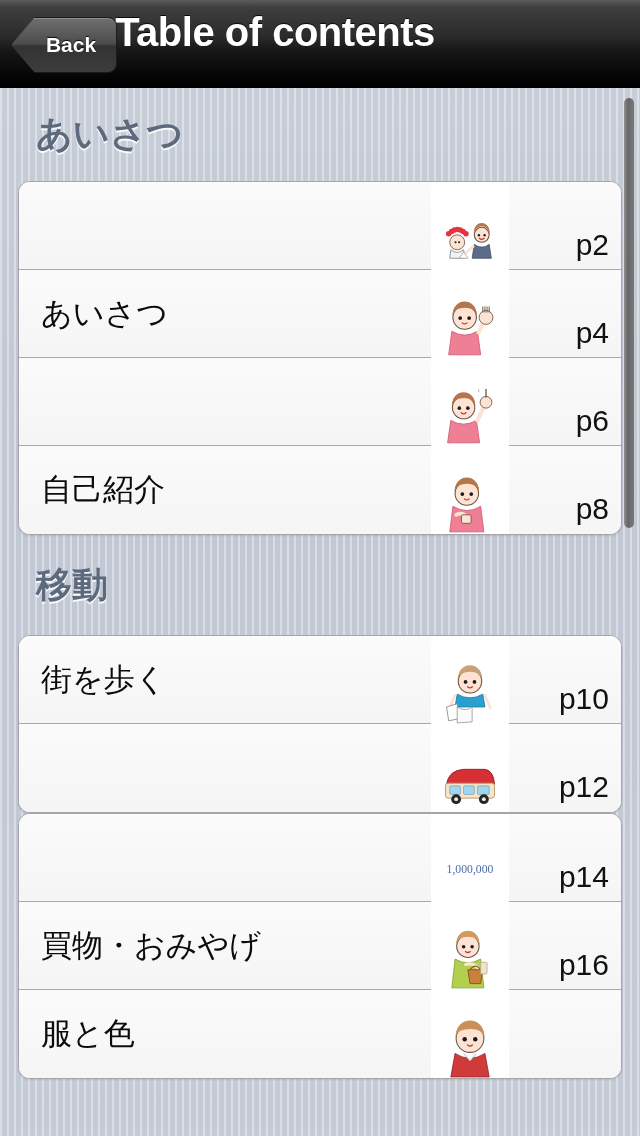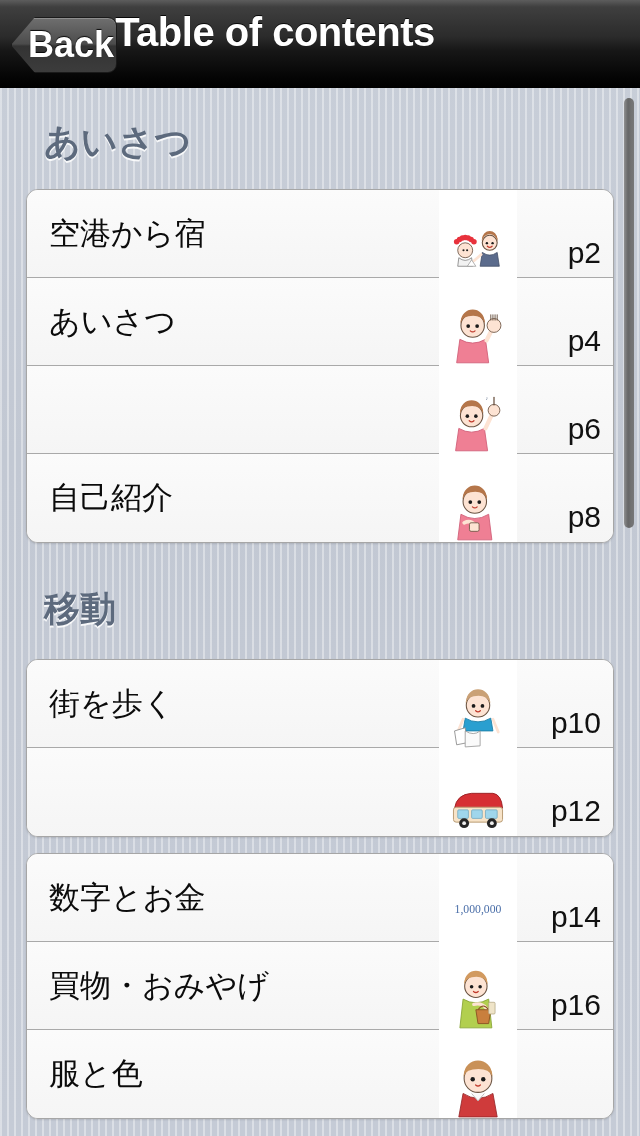--- a/index.html
+++ b/index.html
@@ -38,35 +38,35 @@
     letter-spacing:-0.5px;
     text-shadow:0 -1px 0 rgba(0,0,0,0.85);
     padding-left:30px; padding-right:120px;
     white-space:nowrap;
   }
   #back-button {
     position:absolute; left:11px; top:17px;
     width:106px; height:56px;
     display:flex; align-items:center; justify-content:center;
     padding-left:14px;
-    color:#fff; font-size:36px; font-weight:bold;
+    color:#fff; font-size:21px; font-weight:bold;
     text-shadow:0 -1px 1px rgba(0,0,0,0.9);
     background:linear-gradient(180deg,#6f6f6f 0%,#4c4c4c 48%,#333333 52%,#3c3c3c 100%);
     border:1px solid #1a1a1a;
     border-radius:7px 9px 9px 7px;
     -webkit-clip-path:polygon(24px 0, 100% 0, 100% 100%, 24px 100%, 0 50%);
     clip-path:polygon(24px 0, 100% 0, 100% 100%, 24px 100%, 0 50%);
     box-shadow:inset 0 1px 0 rgba(255,255,255,0.22);
   }
 
   
   #content {
     position:absolute; top:88px; left:0; width:640px; height:1048px;
   }
-  .section { padding:8px; }
+  .section { padding:0; }
   .section-header {
     color:#5d6a7d;
     font-size:36px; font-weight:bold;
     text-shadow:0 2px 0 rgba(255,255,255,0.85);
     padding:0 0 0 36px;
     display:flex; align-items:center;
   }
   .card {
     margin:0 18px;
     background:#f7f7f7;
@@ -124,21 +124,20 @@
   <div id="navbar">
     <div id="nav-title">Table of contents</div>
     <div id="back-button">Back</div>
   </div>
 
   <div id="content">
       <div class="section">
         <div class="section-header" style="height: 93px;">あいさつ</div>
         <div class="card">
           <div class="row">
-            <div class="row-title">空港から宿</div>
             <div class="row-thumb">
               <svg viewBox="0 0 60 60" width="64" height="64">
                 <circle cx="18" cy="34" r="7" fill="#fde3d3" stroke="#6b5443" stroke-width="0.8"></circle>
                 <circle cx="10" cy="26" r="2.6" fill="#e8323c"></circle>
                 <circle cx="12.7" cy="24" r="2.6" fill="#e8323c"></circle>
                 <circle cx="15.4" cy="22.535898384862247" r="2.6" fill="#e8323c"></circle>
                 <circle cx="18.1" cy="22" r="2.6" fill="#e8323c"></circle>
                 <circle cx="20.8" cy="22.535898384862247" r="2.6" fill="#e8323c"></circle>
                 <circle cx="23.5" cy="24" r="2.6" fill="#e8323c"></circle>
                 <circle cx="26.200000000000003" cy="26" r="2.6" fill="#e8323c"></circle>
@@ -252,21 +251,20 @@
                 <circle cx="43" cy="48" r="1.8" fill="#efefef"></circle>
               </svg>
             </div>
             <div class="row-page">p12</div>
           </div>
         </div>
       </div>
       <div class="section">
         <div class="card">
           <div class="row">
-            <div class="row-title">数字とお金</div>
             <div class="row-thumb">
               <svg viewBox="0 0 60 60" width="64" height="64">
                 <text x="30" y="33" font-size="11" fill="#4a6ea8" font-family="&quot;Liberation Serif&quot;,serif" text-anchor="middle">1,000,000</text>
               </svg>
             </div>
             <div class="row-page">p14</div>
           </div>
           <div class="row">
             <div class="row-title">買物・おみやげ</div>
             <div class="row-thumb">

